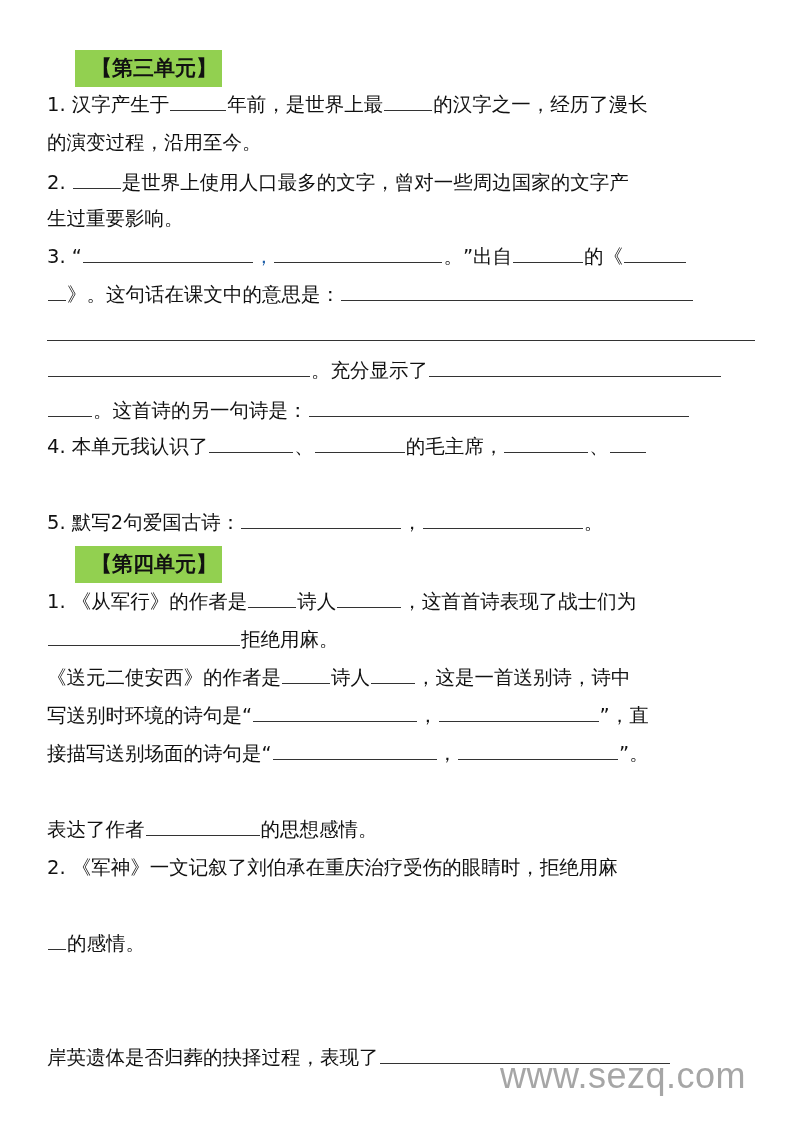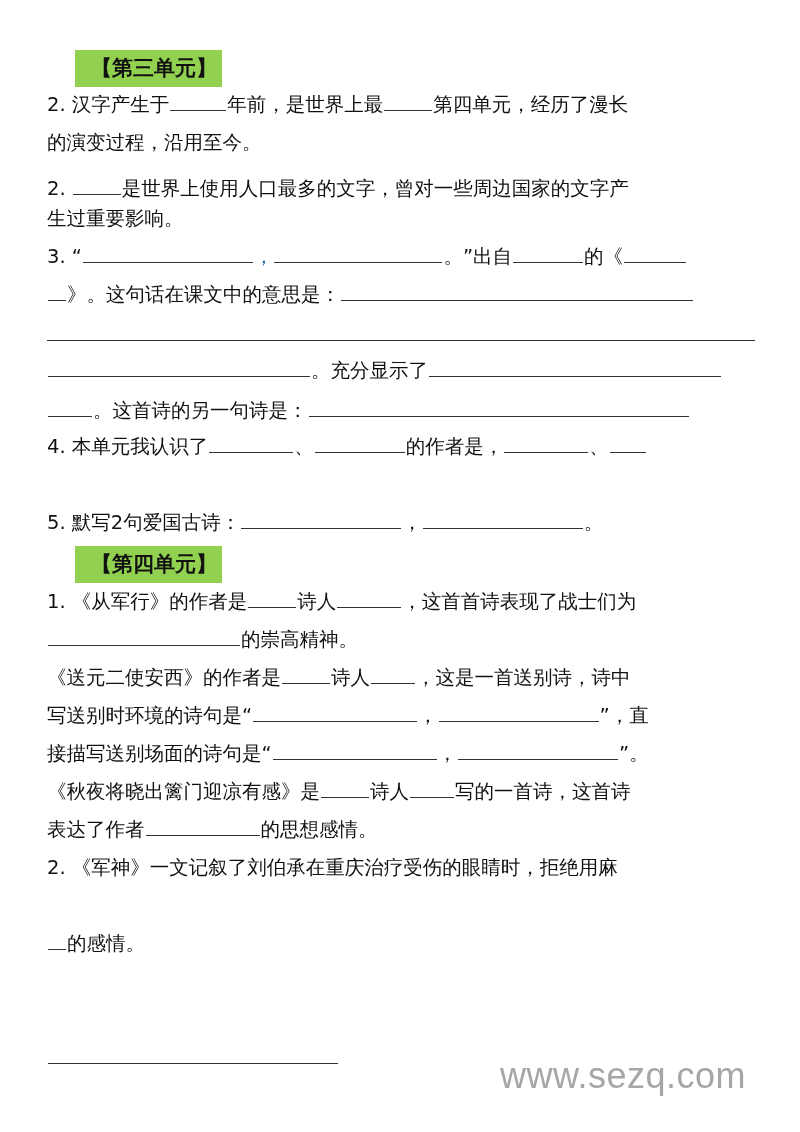--- a/index.html
+++ b/index.html
@@ -19,78 +19,75 @@
                color: #a6a6a6; font-family: "Liberation Sans", sans-serif; letter-spacing: 0.5px; text-align: right; }
 </style>
 </head>
 <body>
 
 <div class="page">
 
   <div class="unit-header" style="top:50px">【第三单元】</div>
 
   <div class="line" style="top:86px">
-    <span>2. 汉字产生于</span><span class="blank" style="width:56px"></span><span>年前，是世界上最</span><span class="blank" style="width:48px"></span><span>第四单元，经历了漫长</span>
+    <span>1. 汉字产生于</span><span class="blank" style="width:56px"></span><span>年前，是世界上最</span><span class="blank" style="width:48px"></span><span>的汉字之一，经历了漫长</span>
   </div>
   <div class="line" style="top:124px">
     <span>的演变过程，沿用至今。</span>
   </div>
-  <div class="line" style="top:170px">
+  <div class="line" style="top:164px">
     <span>2. </span><span class="blank" style="width:48px"></span><span>是世界上使用人口最多的文字，曾对一些周边国家的文字产</span>
   </div>
   <div class="line" style="top:200px">
     <span>生过重要影响。</span>
   </div>
   <div class="line" style="top:238px">
     <span>3. “</span><span class="blank" style="width:170px"></span><span class="blank-blue-comma">，</span><span class="blank" style="width:168px"></span><span>。”出自</span><span class="blank" style="width:70px"></span><span>的《</span><span class="blank" style="width:62px"></span>
   </div>
   <div class="line" style="top:276px">
     <span class="blank" style="width:18px"></span><span>》。这句话在课文中的意思是：</span><span class="blank" style="width:352px"></span>
   </div>
   <div class="fullrule" style="top:340px; width:708px"></div>
   <div class="line" style="top:352px">
     <span class="blank" style="width:262px"></span><span>。充分显示了</span><span class="blank" style="width:292px"></span>
   </div>
   <div class="line" style="top:392px">
     <span class="blank" style="width:44px"></span><span>。这首诗的另一句诗是：</span><span class="blank" style="width:380px"></span>
   </div>
   <div class="line" style="top:428px">
-    <span>4. 本单元我认识了</span><span class="blank" style="width:84px"></span><span>、</span><span class="blank" style="width:90px"></span><span>的作者是，</span><span class="blank" style="width:84px"></span><span>、</span><span class="blank" style="width:36px"></span>
+    <span>4. 本单元我认识了</span><span class="blank" style="width:84px"></span><span>、</span><span class="blank" style="width:90px"></span><span>的毛主席，</span><span class="blank" style="width:84px"></span><span>、</span><span class="blank" style="width:36px"></span>
   </div>
   <div class="line" style="top:504px">
     <span>5. 默写2句爱国古诗：</span><span class="blank" style="width:160px"></span><span>，</span><span class="blank" style="width:160px"></span><span>。</span>
   </div>
 
   <div class="unit-header" style="top:546px">【第四单元】</div>
 
   <div class="line" style="top:583px">
     <span>1. 《从军行》的作者是</span><span class="blank" style="width:48px"></span><span>诗人</span><span class="blank" style="width:64px"></span><span>，这首首诗表现了战士们为</span>
   </div>
   <div class="line" style="top:621px">
-    <span class="blank" style="width:192px"></span><span>的崇高精神。</span>
+    <span class="blank" style="width:192px"></span><span>拒绝用麻。</span>
   </div>
   <div class="line" style="top:659px">
     <span>《送元二使安西》的作者是</span><span class="blank" style="width:48px"></span><span>诗人</span><span class="blank" style="width:44px"></span><span>，这是一首送别诗，诗中</span>
   </div>
   <div class="line" style="top:697px">
     <span>写送别时环境的诗句是“</span><span class="blank" style="width:164px"></span><span>，</span><span class="blank" style="width:160px"></span><span>”，直</span>
   </div>
   <div class="line" style="top:735px">
     <span>接描写送别场面的诗句是“</span><span class="blank" style="width:164px"></span><span>，</span><span class="blank" style="width:160px"></span><span>”。</span>
-  </div>
-  <div class="line" style="top:773px">
-    <span>《秋夜将晓出篱门迎凉有感》是</span><span class="blank" style="width:48px"></span><span>诗人</span><span class="blank" style="width:44px"></span><span>写的一首诗，这首诗</span>
   </div>
   <div class="line" style="top:811px">
     <span>表达了作者</span><span class="blank" style="width:114px"></span><span>的思想感情。</span>
   </div>
   <div class="line" style="top:849px">
     <span>2. 《军神》一文记叙了刘伯承在重庆治疗受伤的眼睛时，拒绝用麻</span>
   </div>
   <div class="line" style="top:925px">
     <span class="blank" style="width:18px"></span><span>的感情。</span>
   </div>
   <div class="line" style="top:1039px">
-    <span class="blank" style="width:290px"></span>
+    <span>岸英遗体是否归葬的抉择过程，表现了</span><span class="blank" style="width:290px"></span>
   </div>
 
   <div class="watermark">www.sezq.com</div>
 </div>
 
 </body></html>

